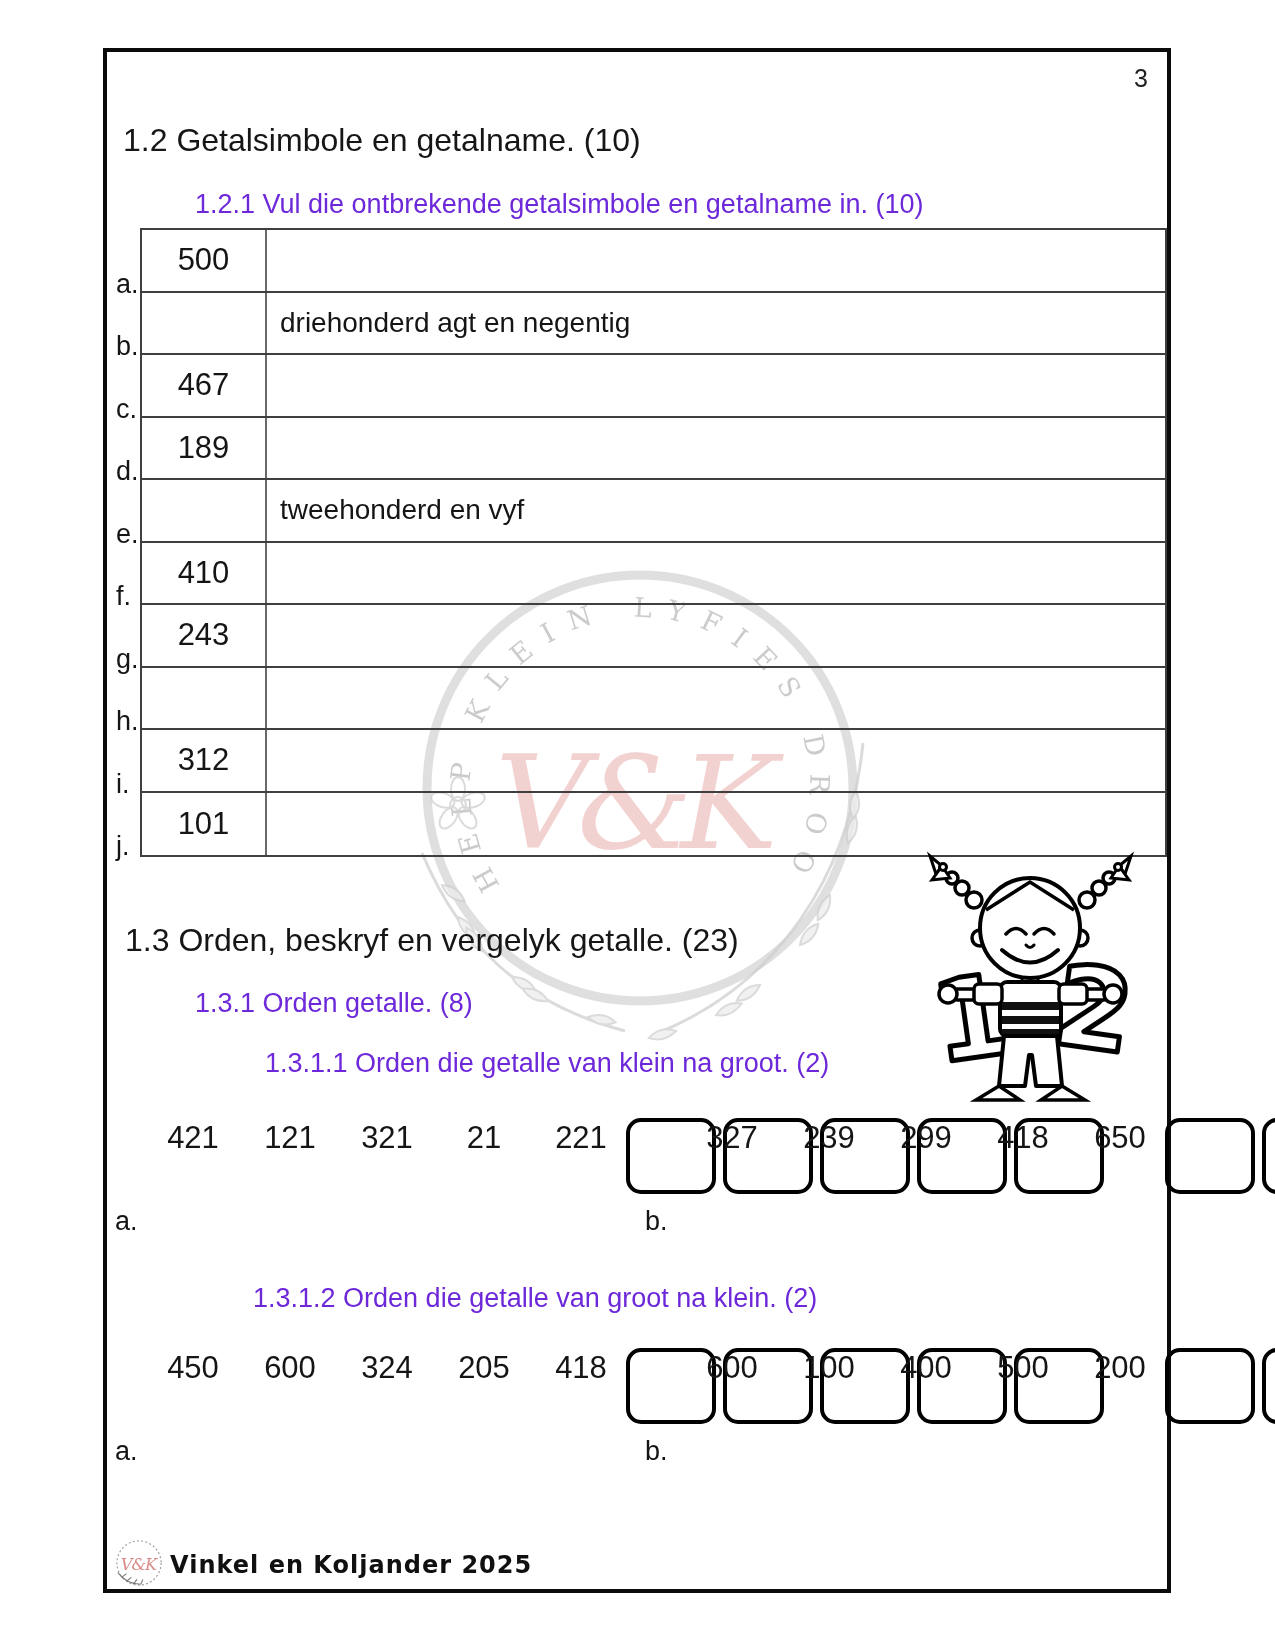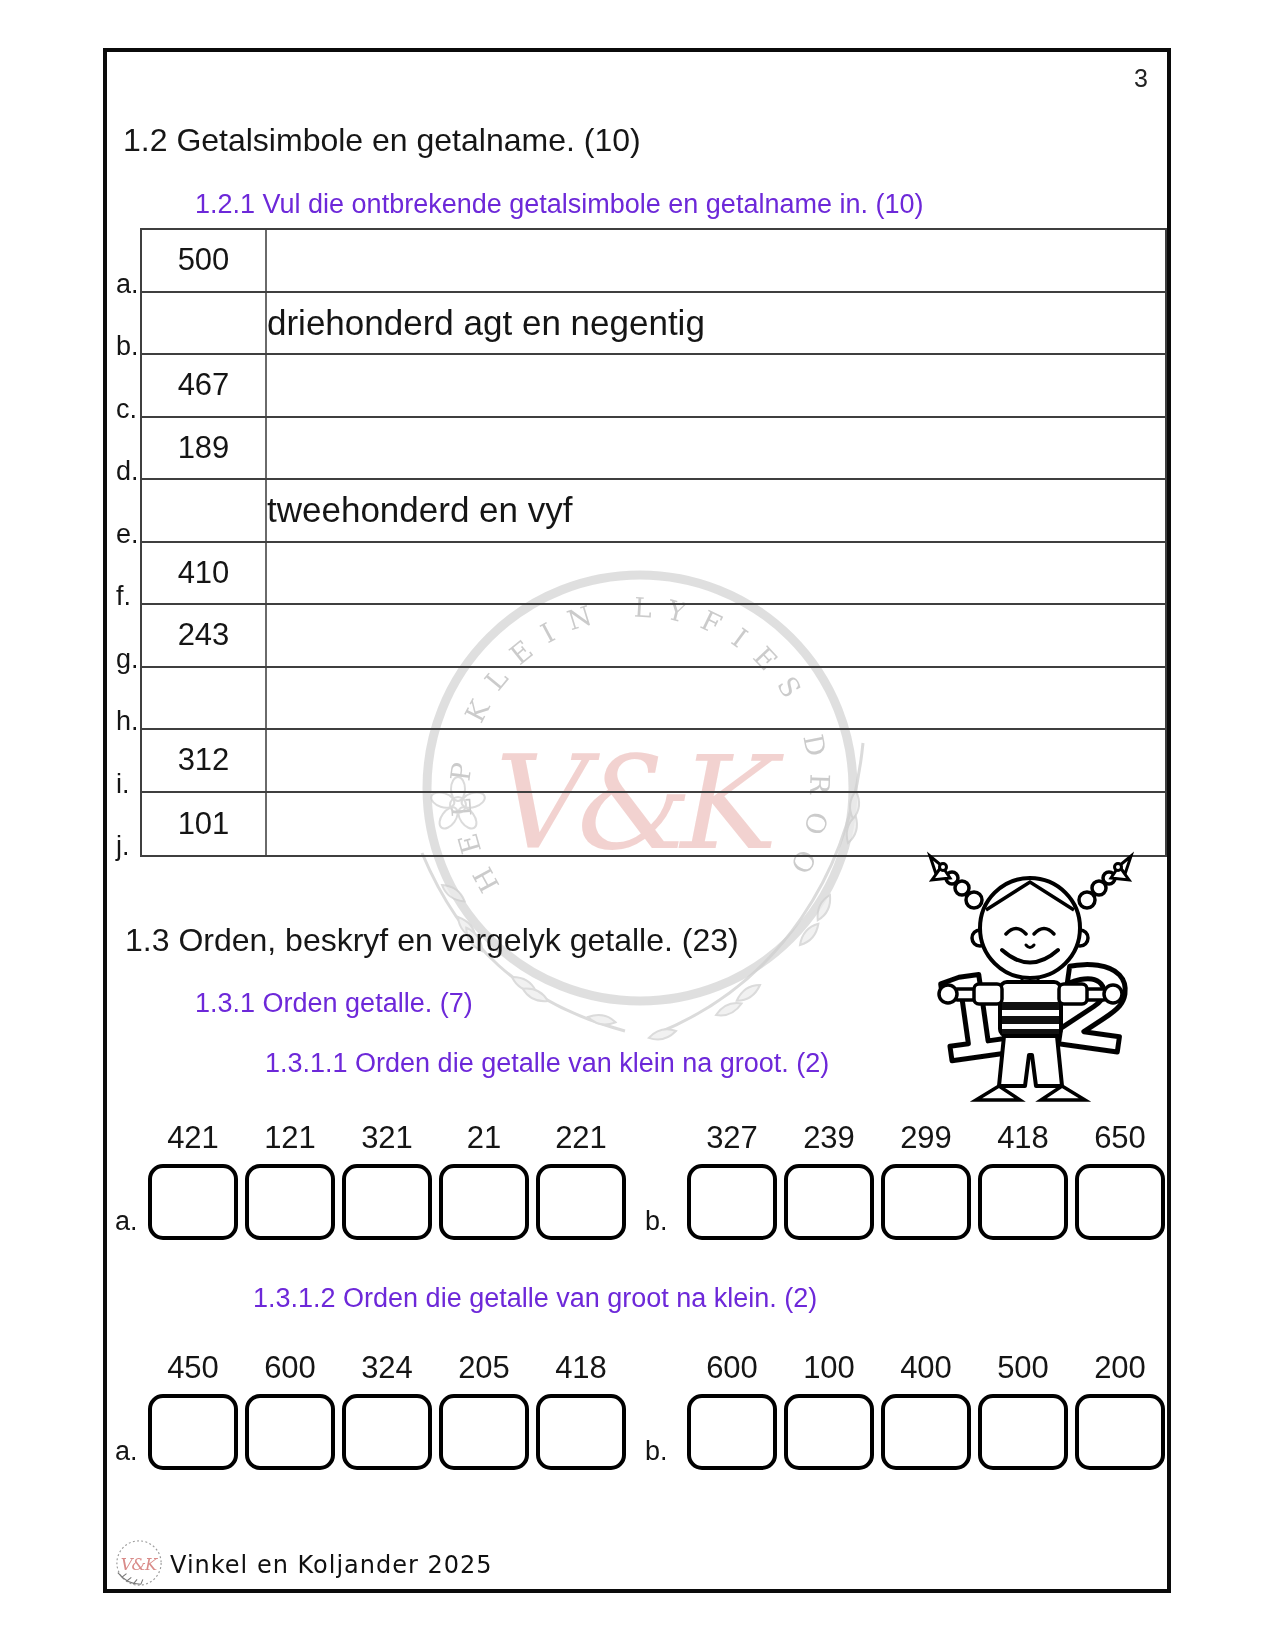--- a/index.html
+++ b/index.html
@@ -14,31 +14,31 @@
   
   .tablewrap{left:106px;top:228px;display:flex}
   .lblcol{width:34px;display:flex;flex-direction:column}
   .t-label{height:62.5px;display:flex;align-items:flex-end;box-sizing:border-box;
            padding-left:10px;font-size:27px;transform:translateY(9px)}
   .tbl{width:1023px;border:2px solid #3f3f3f;display:flex;flex-direction:column;background:transparent}
   .t-row{height:62.5px;display:flex;border-bottom:2px solid #3f3f3f;box-sizing:border-box}
   .t-row:last-child{border-bottom:none}
   .c-sym{width:125px;border-right:2px solid #6a6a6a;box-sizing:border-box;display:flex;
          align-items:center;justify-content:center;font-size:31px}
-  .c-name{flex:1;display:flex;align-items:center;font-size:35px}
+  .c-name{flex:1;display:flex;align-items:center;padding-left:13px;font-size:28px}
 
   
-  .og{display:flex;flex-direction:column}
+  .og{display:flex;}
   .og-nums{display:flex;gap:7px;margin-bottom:6px}
   .og-num{width:90px;text-align:center;font-size:31px;height:40px;line-height:40px}
   .og-boxes{display:flex;gap:7px}
   .og-box{width:90px;height:76px;border:4px solid #000;border-radius:15px;box-sizing:border-box}
   .og-label{font-size:27px}
 
-  .footer-credit{left:170px;top:1551px;font-size:24px;font-weight:normal;letter-spacing:1px;
+  .footer-credit{left:170px;top:1551px;font-size:24px;font-weight:bold;letter-spacing:1px;
                  font-family:"DejaVu Sans",sans-serif;color:#101010}
   svg{overflow:visible}
 </style>
 </head>
 <body>
 
 <div class="page">
 
   <svg class="abs" style="left:400px;top:553px" width="480" height="500" viewBox="0 0 480 500">
     <defs>
@@ -133,21 +133,21 @@
         <div class="c-name"></div>
       </div>
       <div class="t-row">
         <div class="c-sym">101</div>
         <div class="c-name"></div>
       </div>
     </div>
   </div>
 
   <div class="abs h" style="left:125px;top:922px">1.3 Orden, beskryf en vergelyk getalle. (23)</div>
-  <div class="abs hsub" style="left:195px;top:988px">1.3.1 Orden getalle. (7)</div>
+  <div class="abs hsub" style="left:195px;top:988px">1.3.1 Orden getalle. (8)</div>
   <div class="abs hsub" style="left:265px;top:1048px">1.3.1.1 Orden die getalle van klein na groot. (2)</div>
 
   <svg class="abs" style="left:928px;top:850px" width="205" height="262" viewBox="0 0 205 262">
     <g font-family="'DejaVu Sans',sans-serif" font-weight="bold" fill="#fff" stroke="#000" stroke-width="5" stroke-linejoin="round">
       <text x="4" y="208" font-size="112" transform="rotate(-8 40 160)">1</text>
       <text x="128" y="198" font-size="112" transform="rotate(8 165 150)">2</text>
     </g>
     <g fill="#fff" stroke="#000">
       <g stroke-width="3.5">
         <circle cx="46" cy="50" r="8"></circle>

